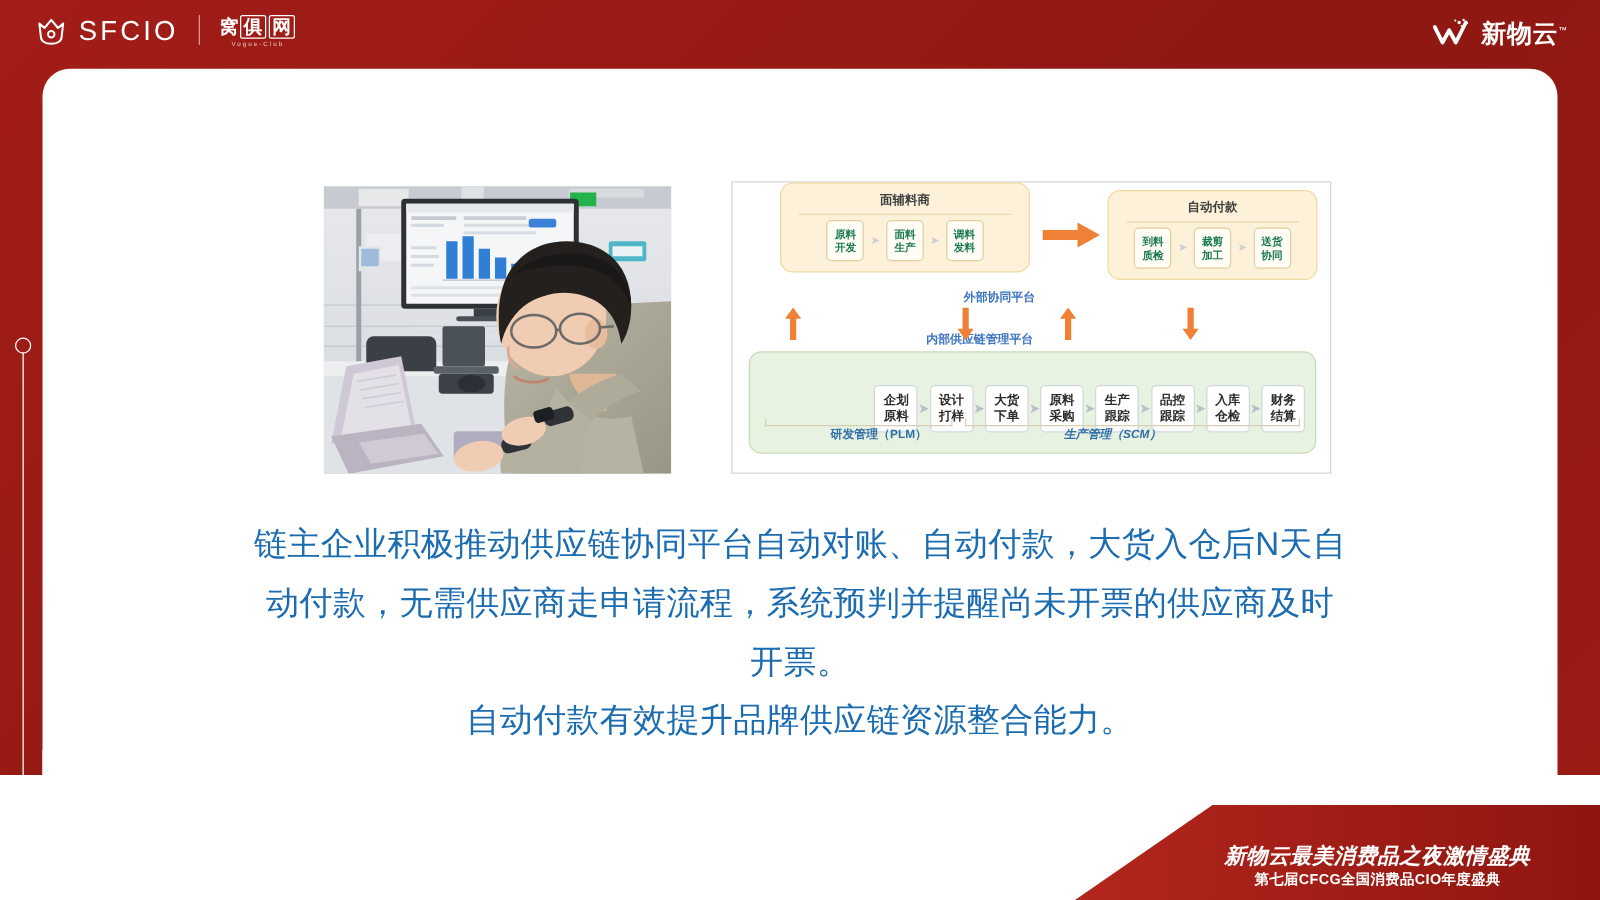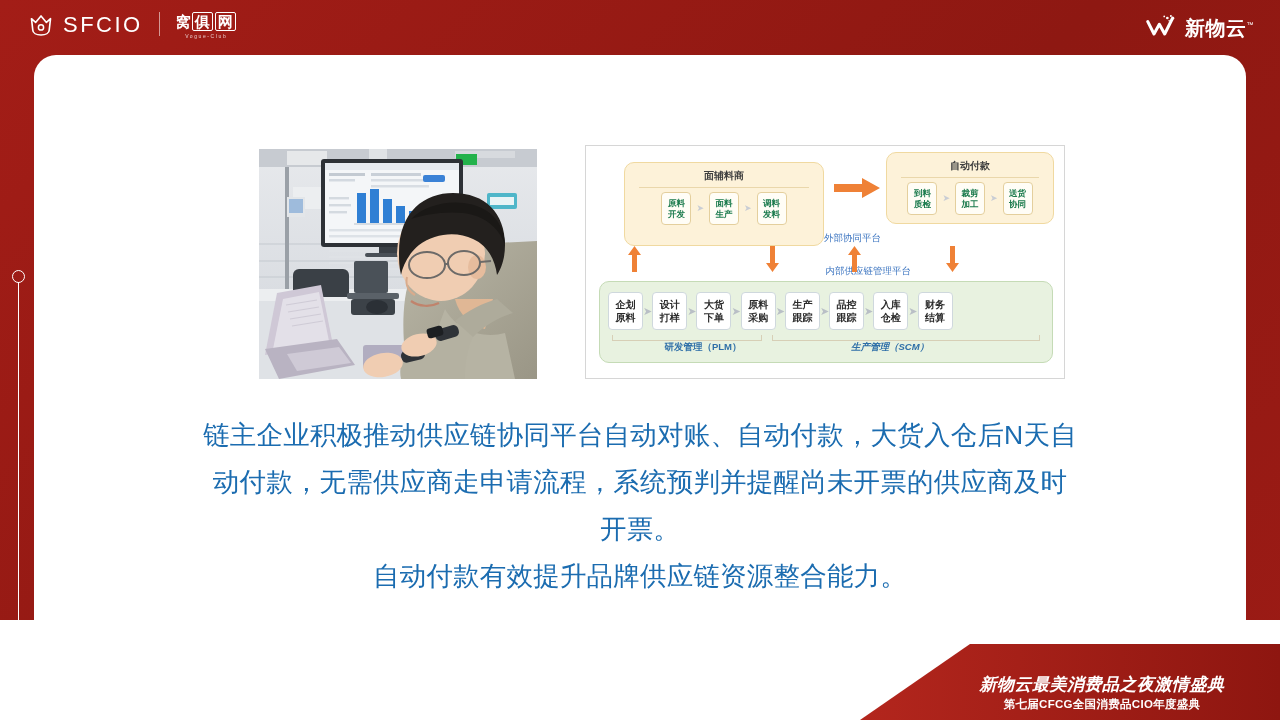--- a/index.html
+++ b/index.html
@@ -160,22 +160,22 @@
   .bigarrow {
     position: absolute; left: 793px; top: 0; width: 46px; height: 20px;
   }
 
   .vbox {
     position: absolute; left: 13px; top: 135px;
     width: 454px; height: 82px;
     background: #e8f2e0; border: 1px solid #c5dbb6; border-radius: 10px;
   }
   .vrow {
-    position: absolute; left: 8px; top: 10px; right: 8px;
-    display: flex; align-items: center; justify-content: flex-start;
+    position: absolute; left: 8px; top: 26px; right: 8px;
+    display: flex; align-items: center; justify-content: flex-end;
   }
   .vcell {
     background: #ffffff; border: 1px solid #cfd8dd; border-radius: 4px;
     width: 35px; height: 38px;
     display: flex; flex-direction: column; align-items: center;
     justify-content: center;
     font-size: 10px; font-weight: 700; color: #2b2b2b; line-height: 13px;
   }
   .varw { color: #b9bfc6; font-size: 11px; line-height: 11px; }
 
@@ -184,22 +184,22 @@
     border-left: 1px solid #d7cfb6;
     border-right: 1px solid #d7cfb6;
     border-bottom: 1px solid #d7cfb6;
   }
   .brace-lbl {
     position: absolute; font-size: 9.5px; font-weight: 700; color: #2f6fa8;
     text-align: center;
   }
 
   .plat-lbl {
-    position: absolute; font-size: 9.5px; font-weight: 400;
-    color: #3b74c0; text-align: right; white-space: nowrap;
+    position: absolute; font-size: 9.5px; font-weight: 700;
+    color: #3b74c0; text-align: left; white-space: nowrap;
   }
 
   .varrow { position: absolute; width: 13px; height: 26px; }
 
   
   .body-text {
     position: absolute; left: 200px; top: 412px; width: 880px;
     text-align: center; z-index: 4;
     color: #1b6cb0;
     font-size: 26.5px; line-height: 47px; font-weight: 400;
@@ -379,21 +379,21 @@
 
       <rect x="168" y="178" width="16" height="10" rx="3" fill="#1c1f22" transform="rotate(-16 176 183)"></rect>
 
       <ellipse cx="118" cy="158" rx="11" ry="7" fill="#2b3036"></ellipse>
     </svg>
   </div>
 
   <div class="diagram">
     <div class="dg-inner">
 
-      <div class="grp" style="left:38px; top:16px; width:200px; height:84px;">
+      <div class="grp" style="left:38px; top:0; width:200px; height:72px;">
         <div class="grp-title">面辅料商</div>
         <div class="grp-line"></div>
         <div class="grp-row">
           <div class="cell">
             <span>原料</span>
             <span>开发</span>
           </div>
           <div class="mini-arw">➤</div>
           <div class="cell">
             <span>面料</span>

